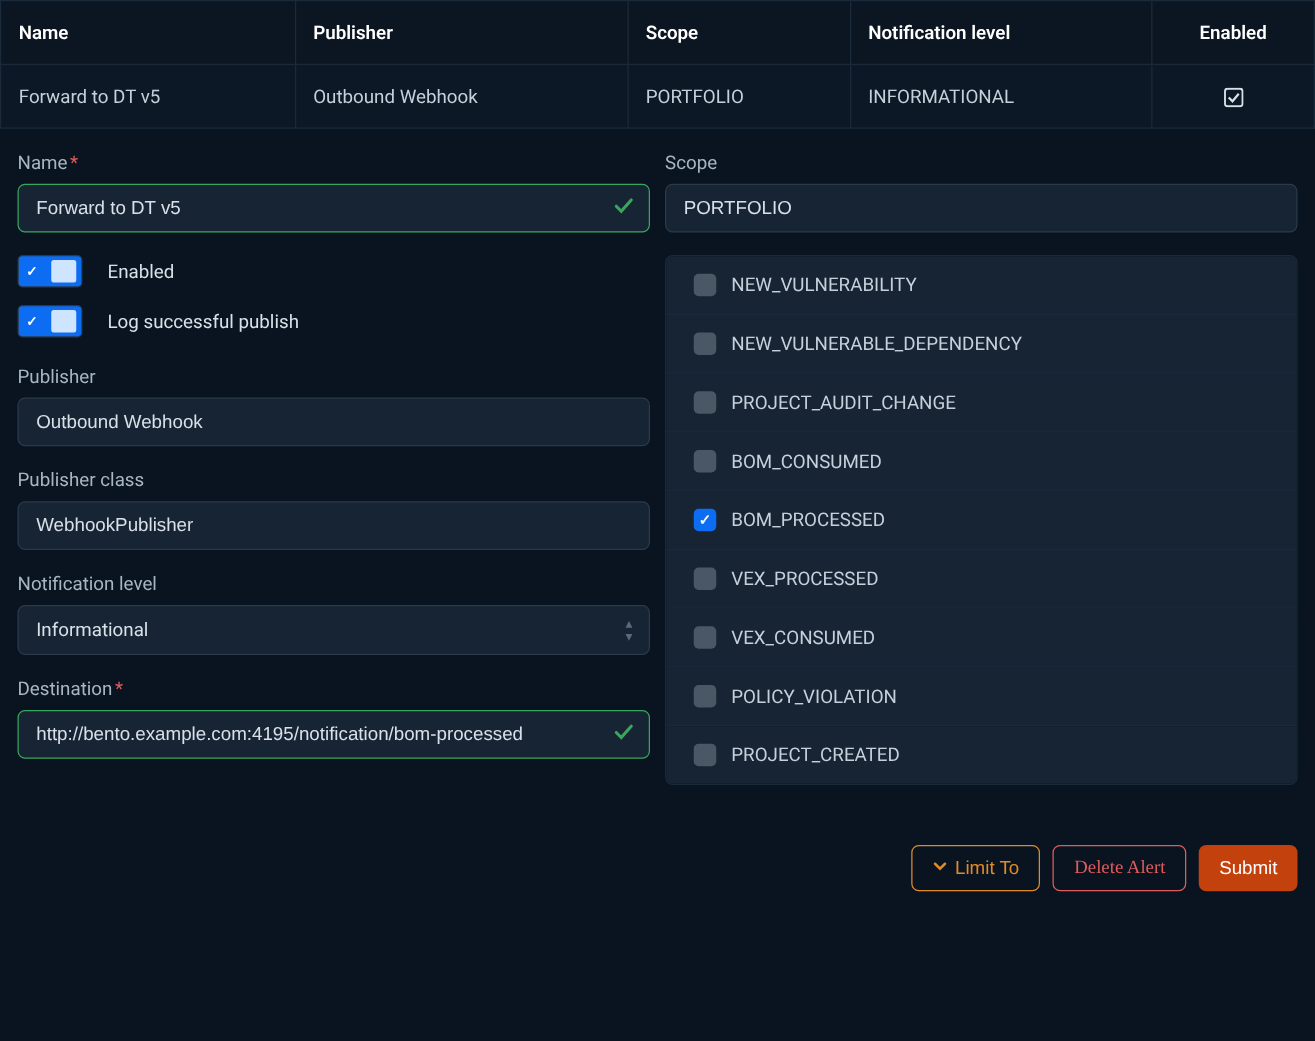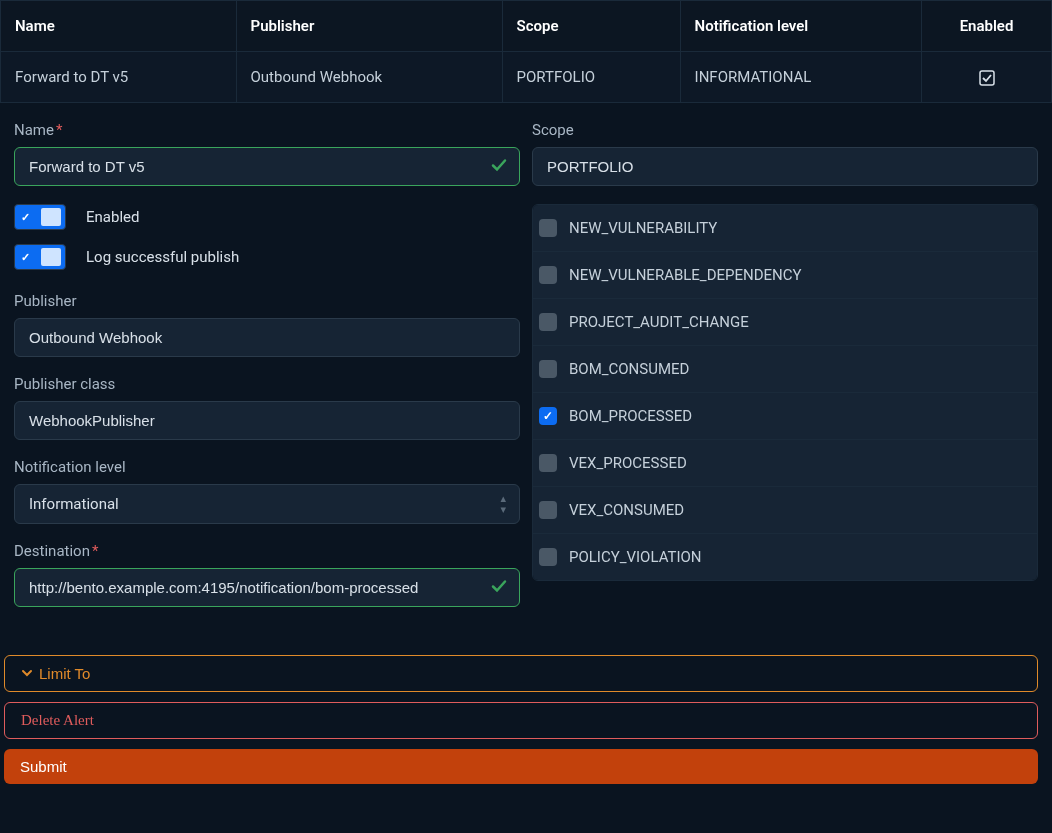--- a/index.html
+++ b/index.html
@@ -126,21 +126,21 @@
 
   .group-list {
     border-radius: 6px;
     overflow: hidden;
     border: 1px solid #1a2a3a;
   }
   .group-item {
     display: flex;
     align-items: center;
     gap: 12px;
-    padding: 14px 6px;
+    padding: 14px 22px;
     background: #162434;
     border-bottom: 1px solid #1a2a3a;
     cursor: pointer;
   }
   .group-item:last-child { border-bottom: none; }
   .group-item .cb {
     width: 18px;
     height: 18px;
     border-radius: 4px;
     background: #4a5866;
@@ -155,22 +155,21 @@
     color: #fff;
     font-size: 12px;
     font-weight: 700;
   }
   .group-item .glabel { color: #c5d0da; font-size: 15px; }
 
   .actions {
     display: flex;
     justify-content: flex-end;
     gap: 10px;
-    padding: 16px 14px 0 4px;
-    flex-direction: column;
+    padding: 16px 14px 0 28px;
   }
   .btn {
     padding: 9px 16px;
     border-radius: 6px;
     font-size: 15px;
     cursor: pointer;
     background: transparent;
     display: inline-flex;
     align-items: center;
     gap: 6px;
@@ -329,20 +328,24 @@
             <span class="glabel">VEX_PROCESSED</span>
           </div>
           <div class="group-item">
             <span class="cb"></span>
             <span class="glabel">VEX_CONSUMED</span>
           </div>
           <div class="group-item">
             <span class="cb"></span>
             <span class="glabel">POLICY_VIOLATION</span>
           </div>
+          <div class="group-item">
+            <span class="cb"></span>
+            <span class="glabel">PROJECT_CREATED</span>
+          </div>
         </div>
     </div>
 
   </div>
 </div>
 
 <div class="actions">
   <button class="btn btn-limit">
     <span>
       <svg width="12" height="12" viewBox="0 0 12 12">

